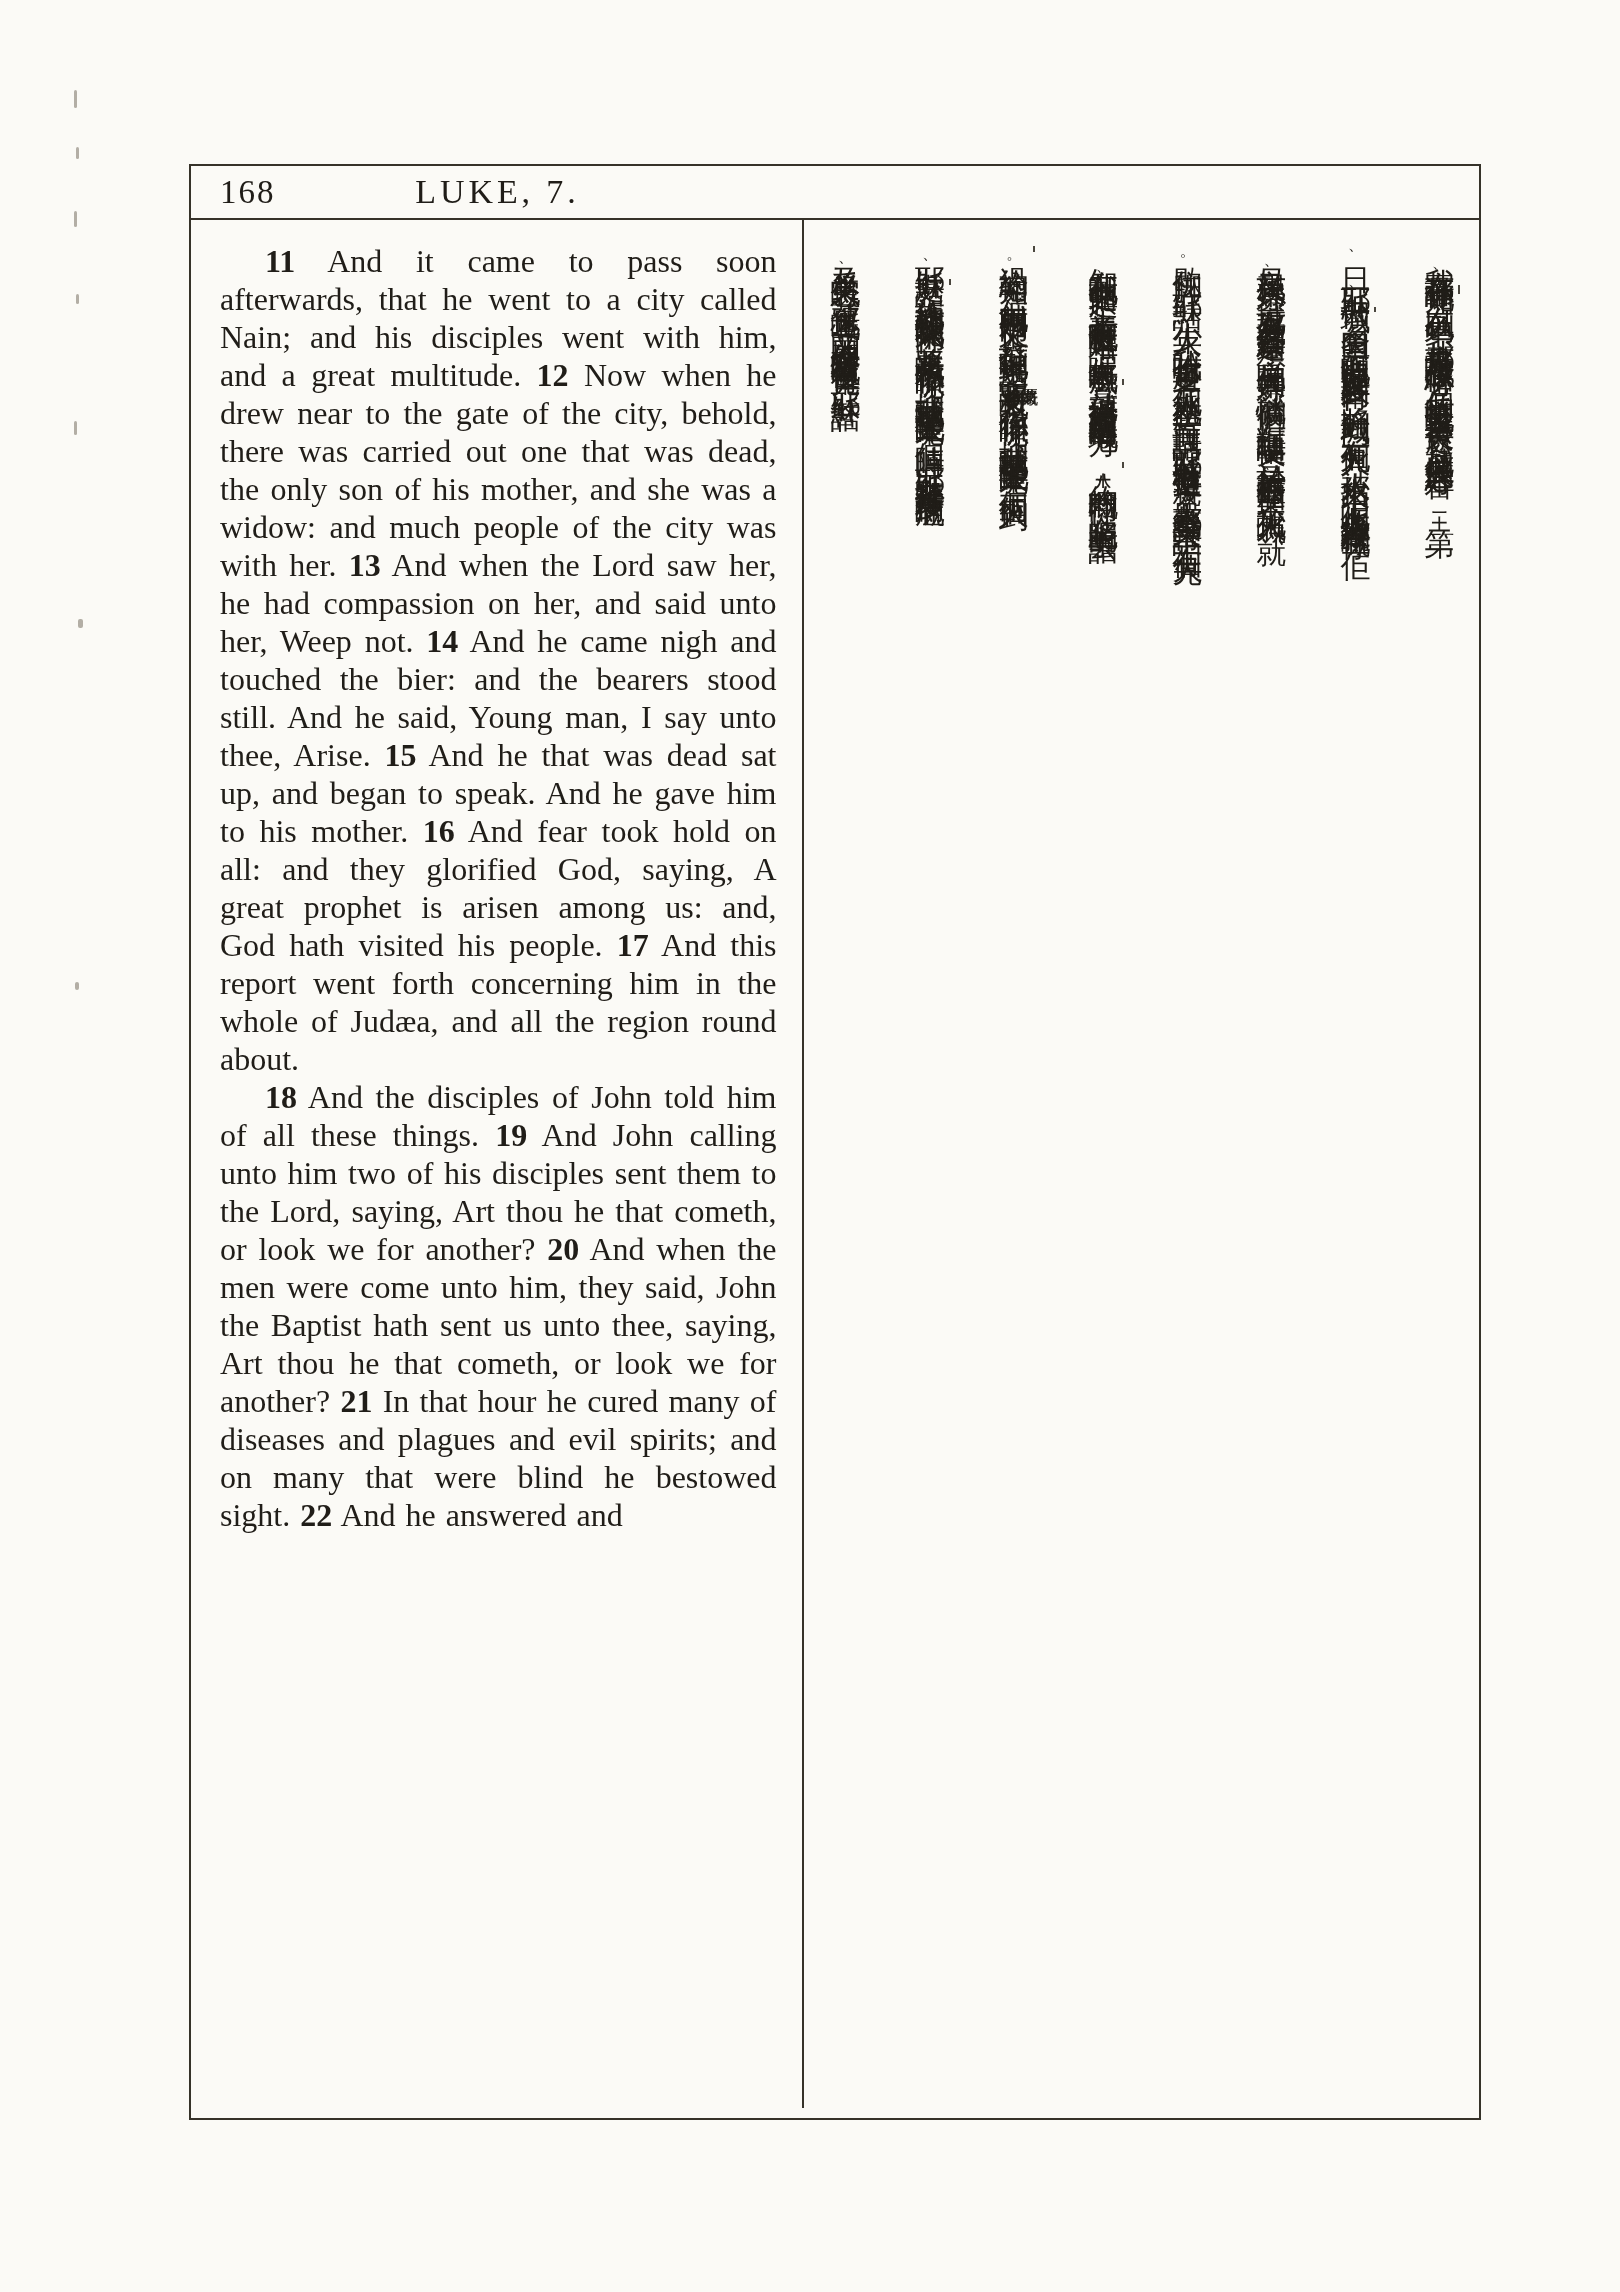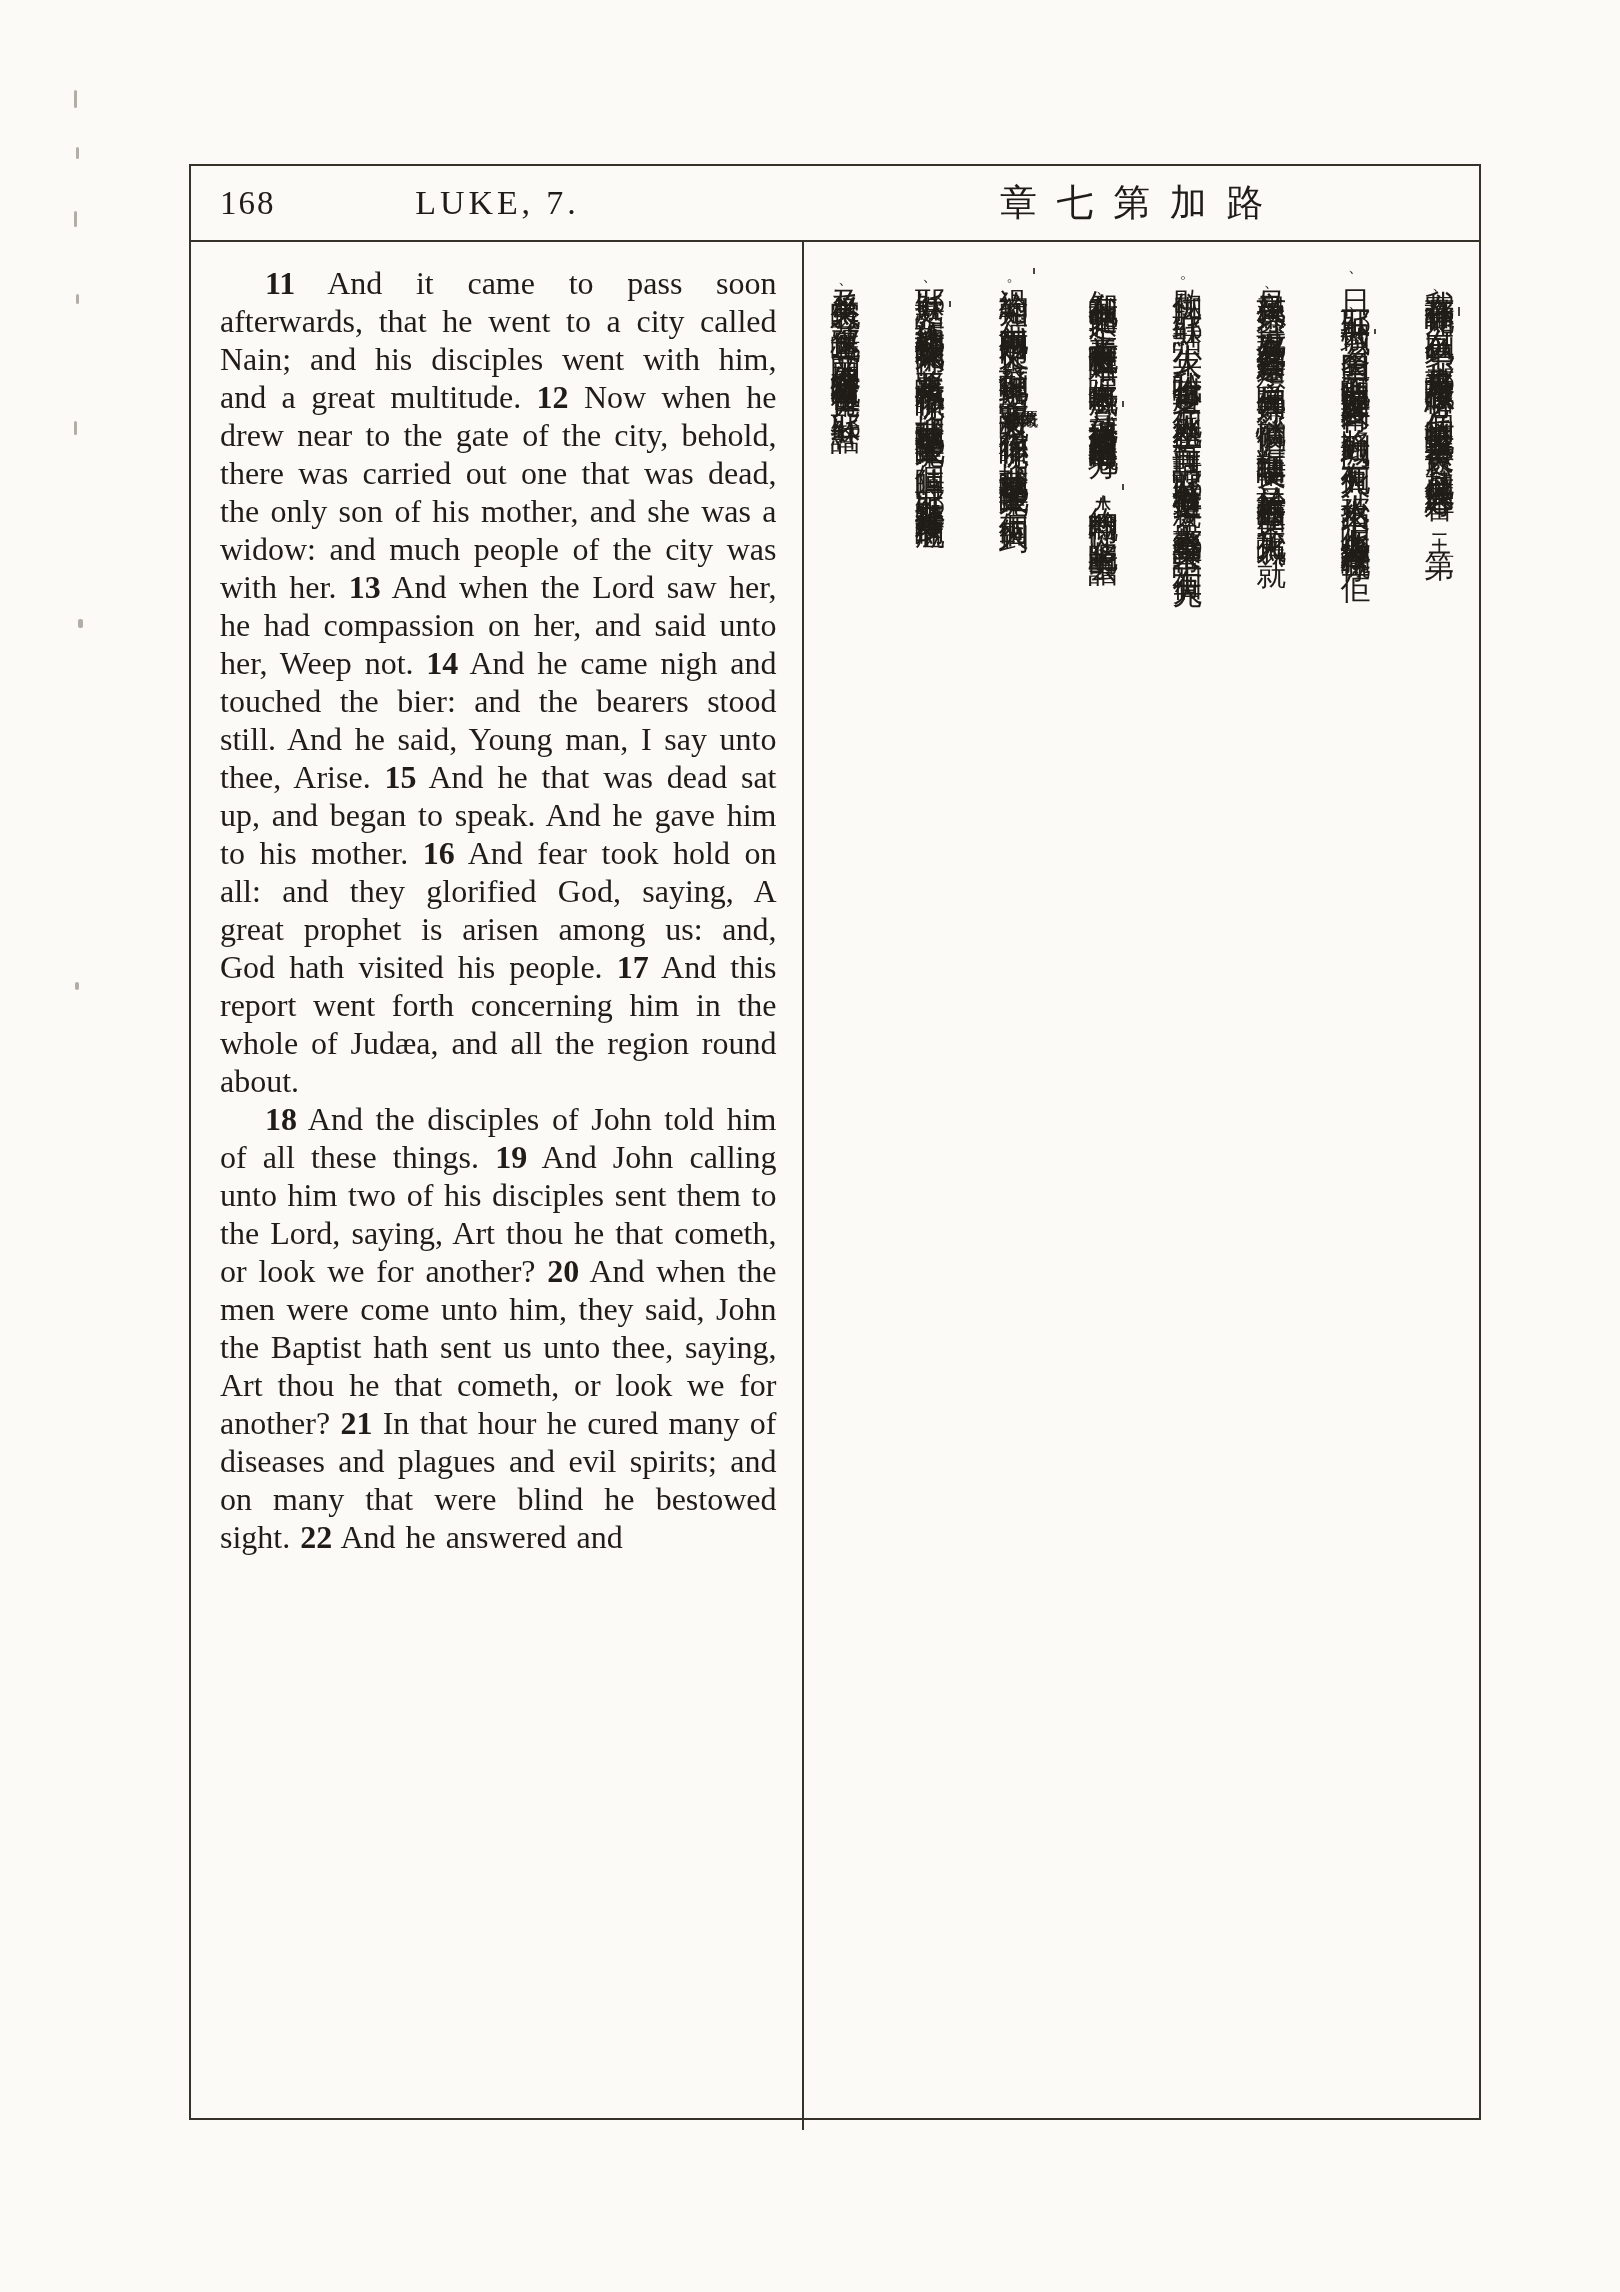--- a/index.html
+++ b/index.html
@@ -22,21 +22,21 @@
   .sp6 { left: 78px; top: 619px; width: 4.9px; height: 8.8px; }
   .sp7 { left: 75px; top: 982px; width: 3.9px; height: 7.8px; }
 
   .frame {
     position: absolute;
     left: 189px; top: 164px;
     width: 1292px; height: 1956px;
     border: 2.9px solid #363229;
   }
   .header {
-    height: 76px;
+    height: 54px;
     border-bottom: 2.9px solid #363229;
     display: flex;
     align-items: center;
   }
   .header-left {
     position: relative;
     width: 613px; height: 100%;
     display: flex; align-items: center;
   }
   .page-num { margin-left: 29px; font-size: 33px; letter-spacing: 2px; }
@@ -109,23 +109,20 @@
   <div class="speck sp6"></div>
   <div class="speck sp7"></div>
 
   <div class="frame">
 
     <div class="header">
       <div class="header-left">
         <span class="page-num">168</span>
         <span class="title-en">LUKE, 7.</span>
       </div>
-      <div class="header-right">
-        <span class="title-zh">章七第加路</span>
-      </div>
     </div>
 
     <div class="bodyarea">
       <div class="english-half">
           <p class="para indent"><b class="vnum">11</b> And it came to pass soon afterwards, that he went to a city called Nain; and his disciples went with him, and a great multitude. <b class="vnum">12</b> Now when he drew near to the gate of the city, behold, there was carried out one that was dead, the only son of his mother, and she was a widow: and much people of the city was with her. <b class="vnum">13</b> And when the Lord saw her, he had compassion on her, and said unto her, Weep not. <b class="vnum">14</b> And he came nigh and touched the bier: and the bearers stood still. And he said, Young man, I say unto thee, Arise. <b class="vnum">15</b> And he that was dead sat up, and began to speak. And he gave him to his mother. <b class="vnum">16</b> And fear took hold on all: and they glorified God, saying, A great prophet is arisen among us: and, God hath visited his people. <b class="vnum">17</b> And this report went forth concerning him in the whole of Judæa, and all the region round about.</p>
           <p class="para indent"><b class="vnum">18</b> And the disciples of John told him of all these things. <b class="vnum">19</b> And John calling unto him two of his disciples sent them to the Lord, saying, Art thou he that cometh, or look we for another? <b class="vnum">20</b> And when the men were come unto him, they said, John the Baptist hath sent us unto thee, saying, Art thou he that cometh, or look we for another? <b class="vnum">21</b> In that hour he cured many of diseases and plagues and evil spirits; and on many that were blind he bestowed sight. <b class="vnum">22</b> And he answered and</p>
         </div>
       <div class="chinese-half">
           <div class="cn-col"><span class="cn-main">我實在話你哋知<span class="cn-punc">、</span>在</span><span class="cn-pname">以色列</span><span class="cn-main">中<span class="cn-punc">、</span>我都未見過噉樣嘅信心呀<span class="cn-punc">。</span></span><span class="cn-verse">十</span><span class="cn-main">個的受打發嘅人番去百夫長處<span class="cn-punc">、</span>就見個僕人已經好番<span class="cn-punc">。</span>○</span><span class="cn-verse">十一</span><span class="cn-main">第二</span></div>
           <div class="cn-col"><span class="cn-main">日<span class="cn-punc">、</span>耶穌去一個城<span class="cn-punc">、</span>名叫</span><span class="cn-pname">拿因</span><span class="cn-main"><span class="cn-punc">、</span>佢嘅門徒與及好多人同行<span class="cn-punc">。</span></span><span class="cn-verse">十二</span><span class="cn-main">將近到城門<span class="cn-punc">、</span>有個死人<span class="cn-punc">、</span>被人抬出來<span class="cn-punc">、</span>呢個人係佢母親獨生嘅仔<span class="cn-punc">、</span>佢</span></div>

